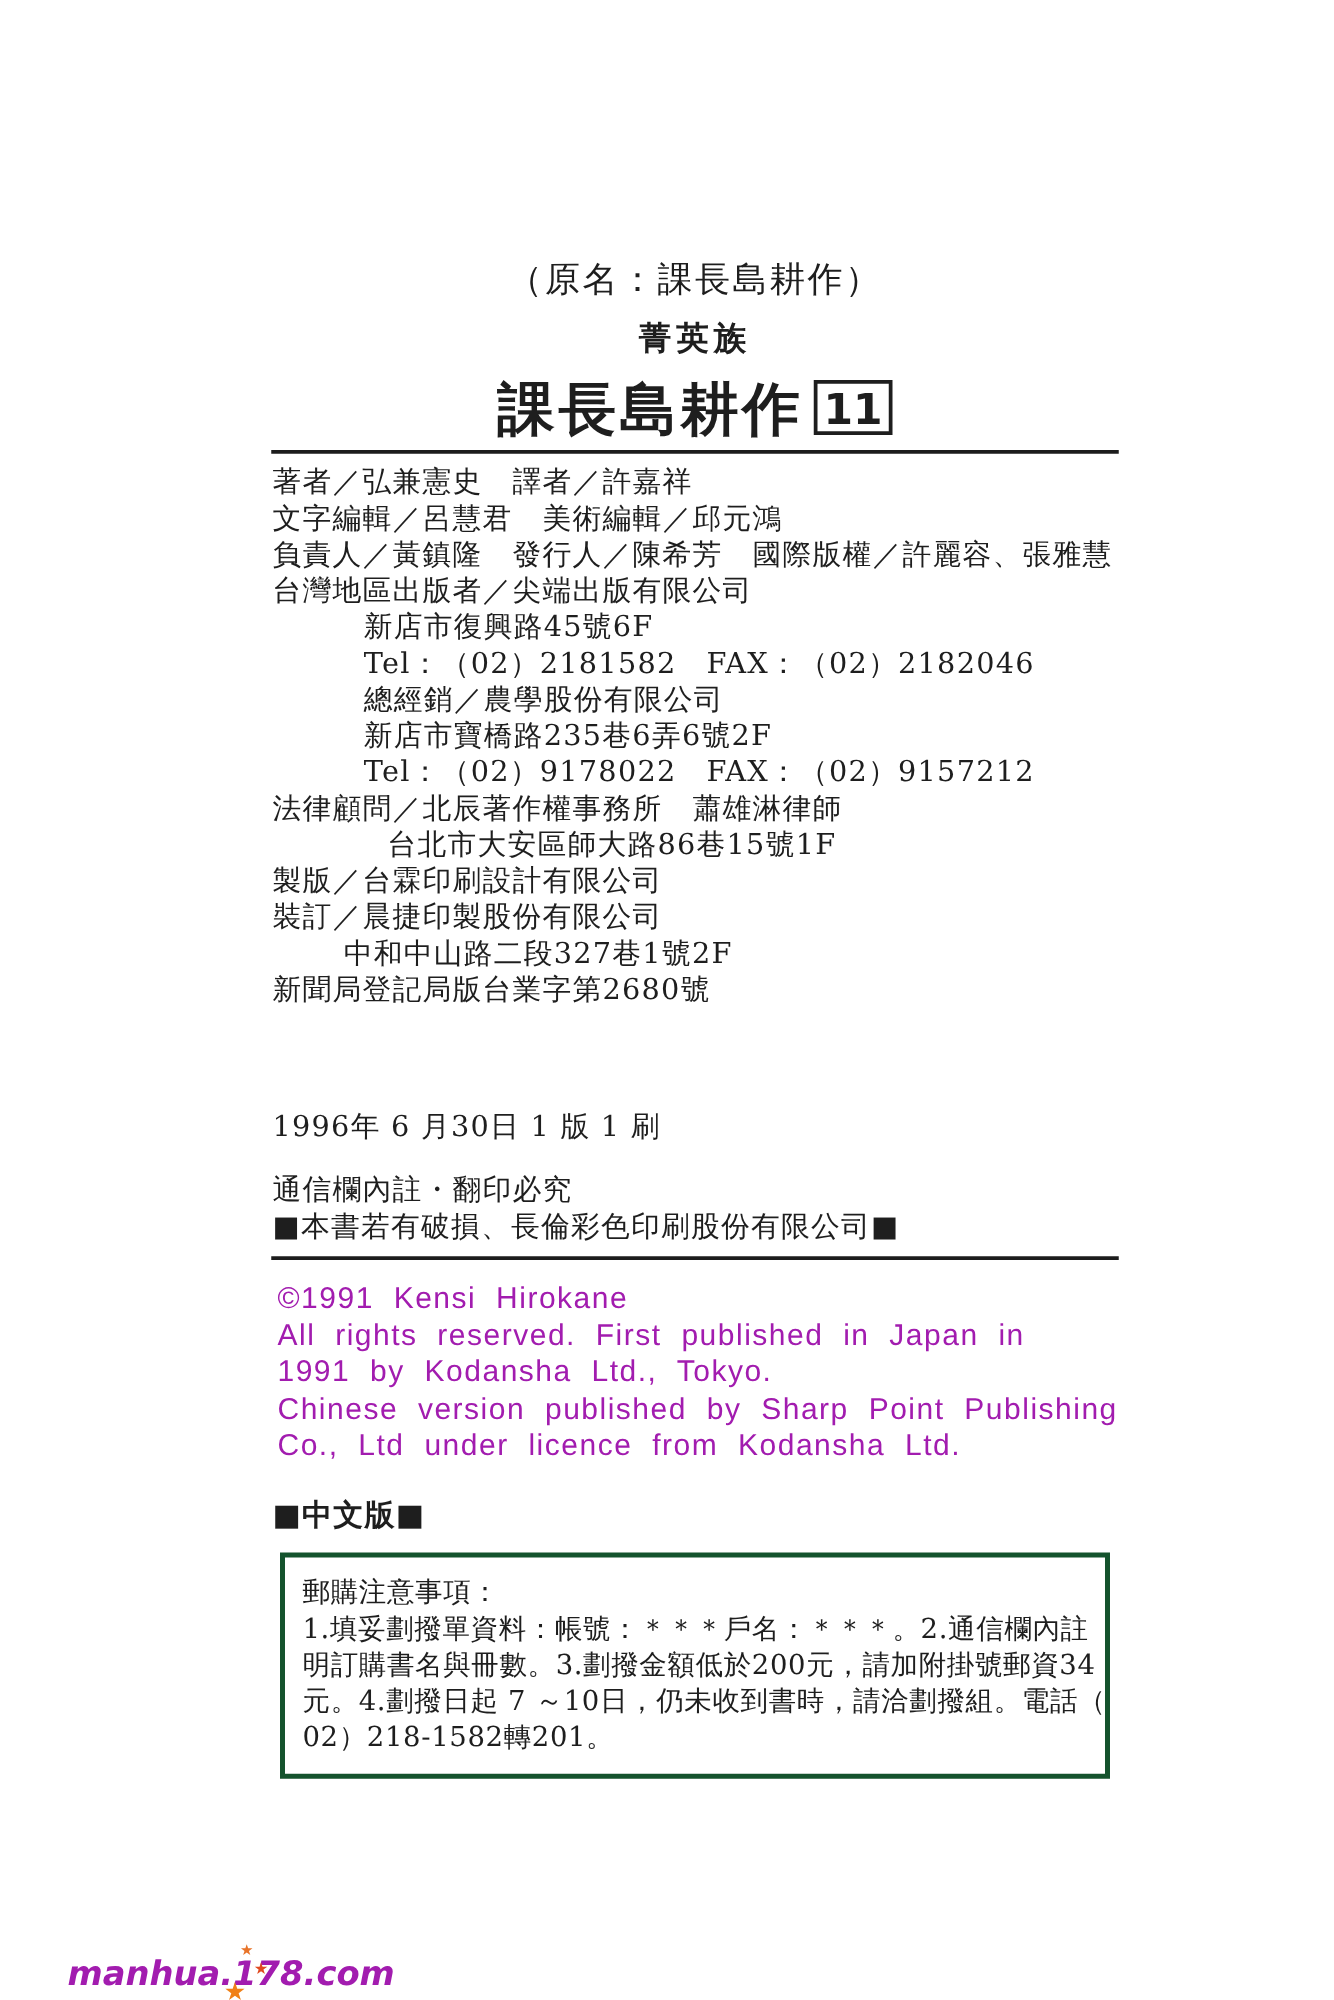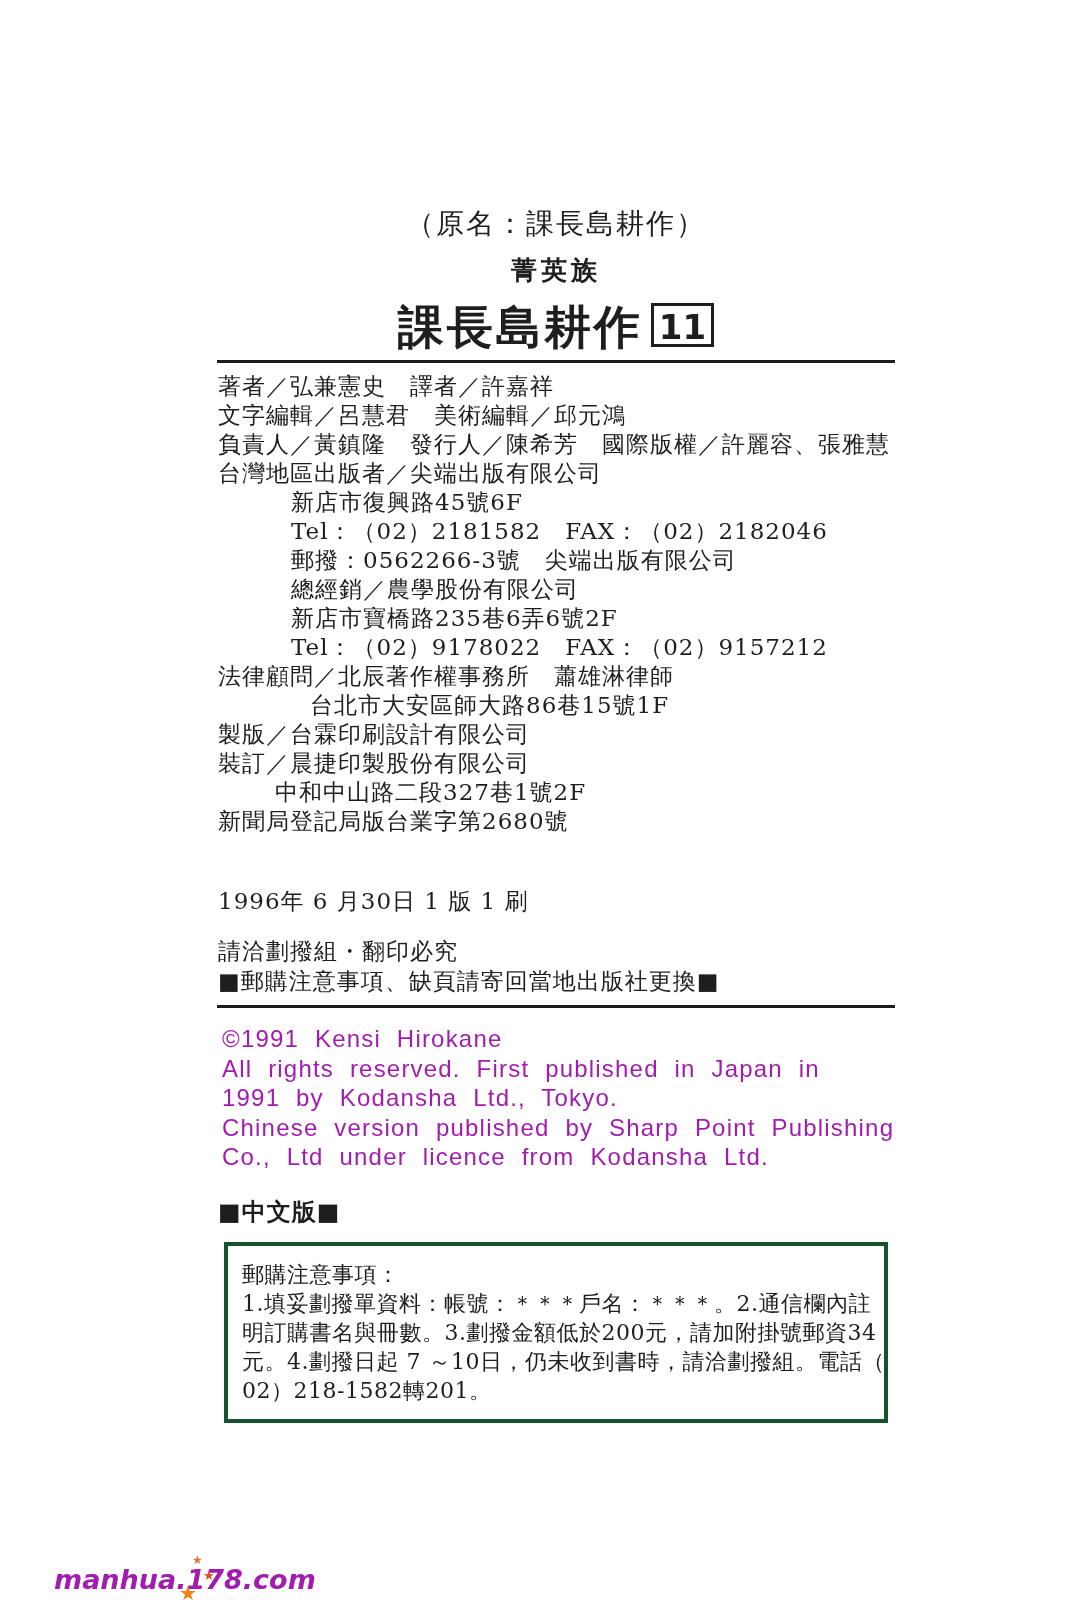--- a/index.html
+++ b/index.html
@@ -104,35 +104,34 @@
 
   <div class="rule rule1"></div>
 
   <div class="credits">
     <div class="cl">著者／弘兼憲史　譯者／許嘉祥</div>
     <div class="cl">文字編輯／呂慧君　美術編輯／邱元鴻</div>
     <div class="cl">負責人／黃鎮隆　發行人／陳希芳　國際版權／許麗容、張雅慧</div>
     <div class="cl">台灣地區出版者／尖端出版有限公司</div>
     <div class="cl ind1">新店市復興路45號6F</div>
     <div class="cl ind1">Tel：（02）2181582　FAX：（02）2182046</div>
-    <div class="cl ind1">郵撥：0562266-3號　尖端出版有限公司</div>
     <div class="cl ind1">總經銷／農學股份有限公司</div>
     <div class="cl ind1">新店市寶橋路235巷6弄6號2F</div>
     <div class="cl ind1">Tel：（02）9178022　FAX：（02）9157212</div>
     <div class="cl">法律顧問／北辰著作權事務所　蕭雄淋律師</div>
     <div class="cl ind2">台北市大安區師大路86巷15號1F</div>
     <div class="cl">製版／台霖印刷設計有限公司</div>
     <div class="cl">裝訂／晨捷印製股份有限公司</div>
     <div class="cl ind1b">中和中山路二段327巷1號2F</div>
     <div class="cl">新聞局登記局版台業字第2680號</div>
   </div>
 
   <div class="abs-line date-line">1996年 6 月30日 1 版 1 刷</div>
-  <div class="abs-line copyright-line">請洽劃撥組・翻印必究</div>
-  <div class="abs-line damage-line">■郵購注意事項、缺頁請寄回當地出版社更換■</div>
+  <div class="abs-line copyright-line">通信欄內註・翻印必究</div>
+  <div class="abs-line damage-line">■本書若有破損、長倫彩色印刷股份有限公司■</div>
 
   <div class="rule rule2"></div>
 
   <div class="english">
     <div>©1991 Kensi Hirokane</div>
     <div>All rights reserved. First published in Japan in</div>
     <div>1991 by Kodansha Ltd., Tokyo.</div>
     <div>Chinese version published by Sharp Point Publishing</div>
     <div>Co., Ltd under licence from Kodansha Ltd.</div>
   </div>

